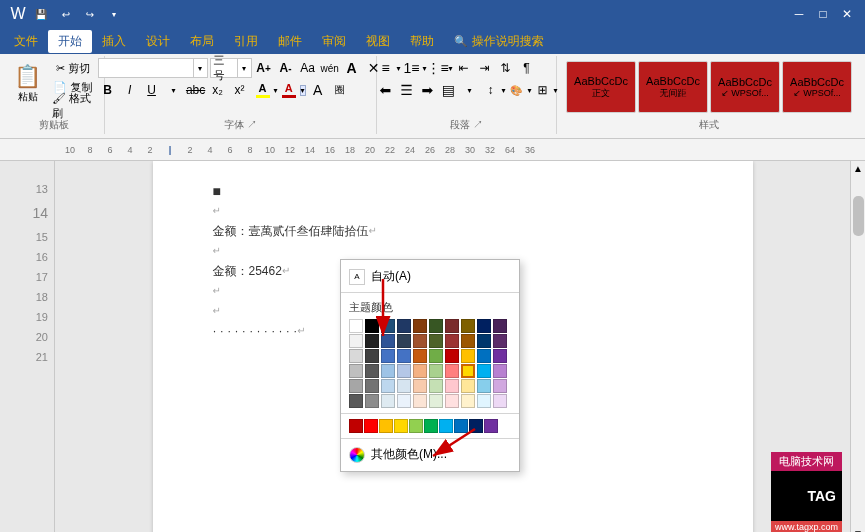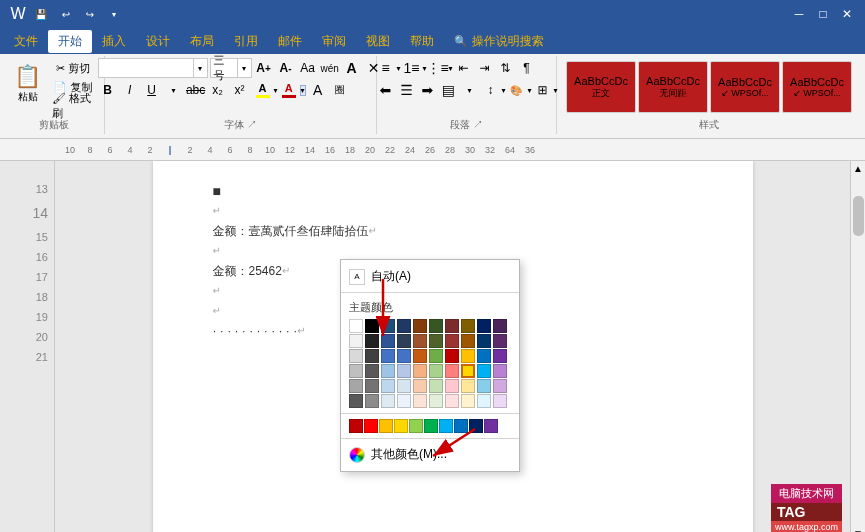--- a/index.html
+++ b/index.html
@@ -283,26 +283,26 @@
       z-index: 50;
     }
     .watermark-top {
       background: #be185d;
       color: white;
       font-size: 11px;
       padding: 2px 6px;
       text-align: center;
     }
     .watermark-bottom {
-      background: #7f1d1d;
+      background: #000000;
       color: white;
       font-size: 14px;
       font-weight: bold;
-      padding: 1px 6px;
-      text-align: left;
+      padding: 17px 6px;
+      text-align: right;
     }
     .watermark-url {
       background: #d44;
       color: white;
       font-size: 9px;
       padding: 1px 4px;
       text-align: center;
     }
 
     

